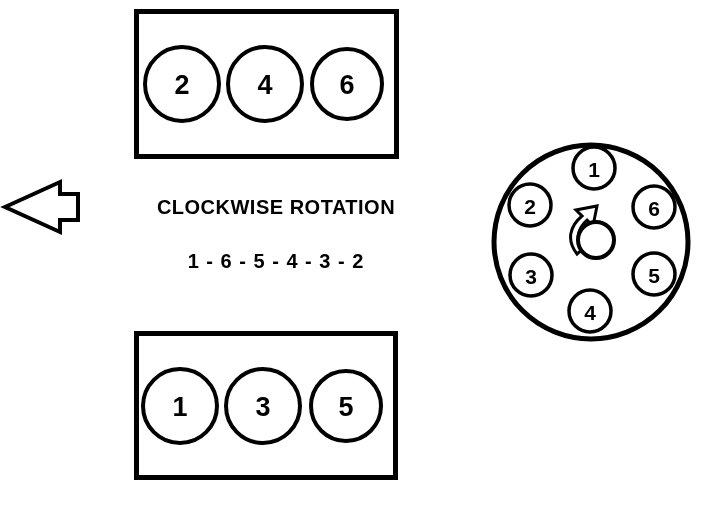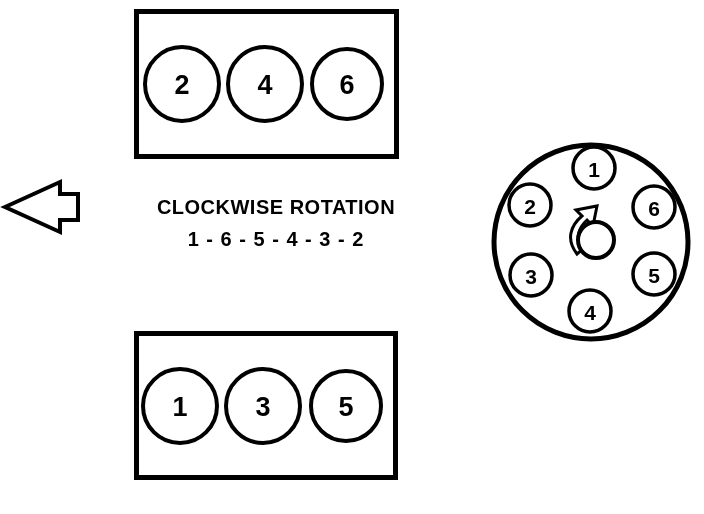--- a/index.html
+++ b/index.html
@@ -91,21 +91,21 @@
     left: 108px;
     top: 196px;
     width: 336px;
     font-size: 20px;
     font-weight: bold;
     letter-spacing: 0.5px;
     white-space: nowrap;
   }
   #firing-order {
     left: 108px;
-    top: 228px;
+    top: 250px;
     width: 336px;
     font-size: 20px;
     font-weight: bold;
     letter-spacing: 1px;
     white-space: nowrap;
   }
   #front-label {
     left: 0px;
     top: 247px;
     width: 96px;

